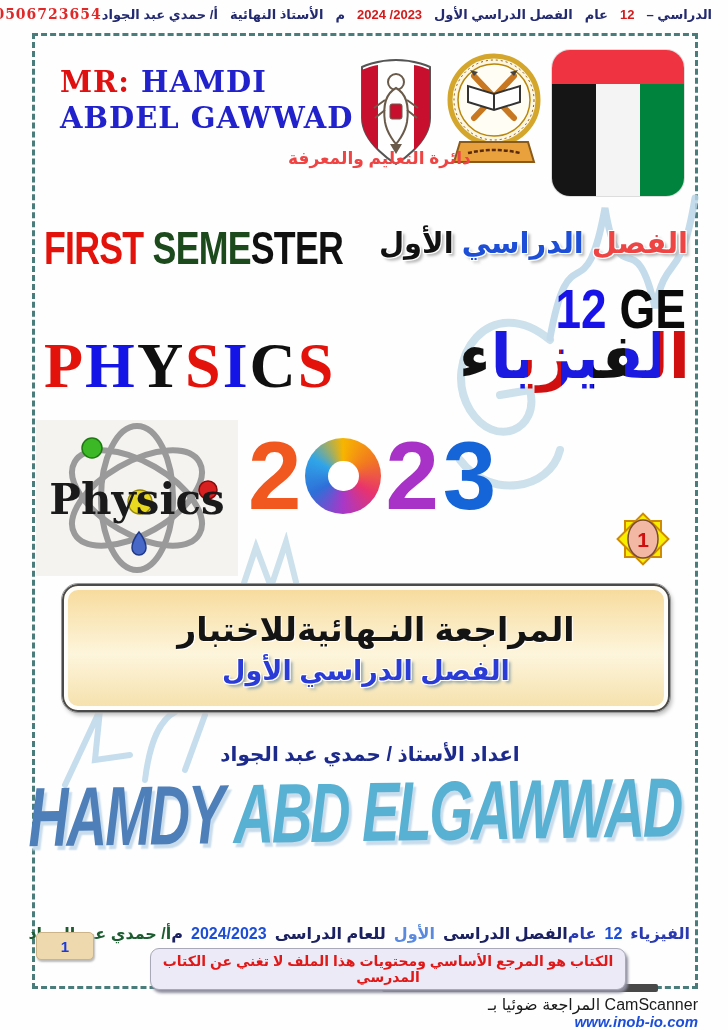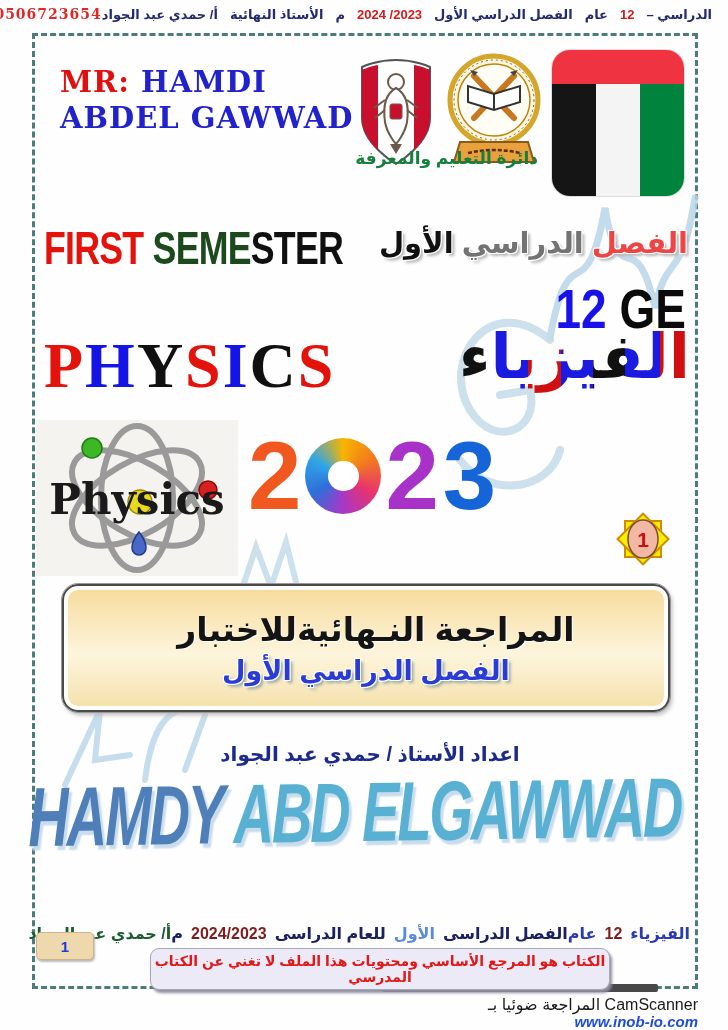--- a/index.html
+++ b/index.html
@@ -17,41 +17,41 @@
   .frame{position:absolute;left:32px;top:33px;width:660px;height:950px;border:3px dashed #4a7c7c;}
 
   
   .mr-block{position:absolute;left:48px;top:64px;font-family:"DejaVu Serif","Liberation Serif",serif;
             font-weight:bold;font-size:29px;line-height:1.25;color:#2222cc;letter-spacing:1px;margin-left:12px;}
   .mr-red{color:#e01010;}
 
   
   .adek-logo{position:absolute;left:352px;top:56px;}
   .school-logo{position:absolute;left:446px;top:50px;}
-  .dept-caption{position:absolute;left:288px;top:148px;width:250px;text-align:right;direction:rtl;
-                color:#15803d;font-size:17px;font-weight:bold;}
+  .dept-caption{position:absolute;left:288px;top:148px;width:250px;text-align:left;direction:rtl;
+                color:#ef4444;font-size:17px;font-weight:bold;}
   .flag{position:absolute;left:552px;top:50px;width:132px;height:146px;border-radius:18px;overflow:hidden;
         box-shadow:0 0 0 1px #ddd;}
   .flag .band-red{height:34px;background:#ef3340;}
   .flag .cols{display:flex;height:112px;}
   .flag .c-black{flex:1;background:#151515;}
   .flag .c-white{flex:1;background:#f4f4f4;}
   .flag .c-green{flex:1;background:#00843d;}
 
   
   .first-sem{position:absolute;left:44px;top:220px;font-weight:bold;font-size:47px;white-space:nowrap;
              transform:scaleX(0.76);transform-origin:left;letter-spacing:-1px;}
   .fs-red{color:#e3120b;}
   .fs-green{color:#1c4a1c;}
   .fs-black{color:#101010;}
 
   
   .term-ar{position:absolute;right:40px;top:226px;direction:rtl;font-size:29px;font-weight:bold;white-space:nowrap;
            text-shadow:-1px -1px 0 #fff,1px -1px 0 #fff,-1px 1px 0 #fff,1px 1px 0 #fff,3px 3px 3px #b5b5b5;}
-  .t-red{color:#ef4444;} .t-green{color:#737373;} .t-black{color:#111;}
+  .t-red{color:#ef4444;} .t-green{color:#1d4ed8;} .t-black{color:#111;}
   .grade-12ge{position:absolute;right:42px;top:276px;font-size:56px;font-weight:bold;white-space:nowrap;
               transform:scaleX(0.82);transform-origin:right;}
   .g-blue{color:#1812e8;} .g-black{color:#0a0a0a;}
 
   
   .physics-word{position:absolute;left:44px;top:334px;font-family:"Liberation Serif","DejaVu Serif",serif;
                 font-weight:bold;font-size:64px;letter-spacing:2px;line-height:1;}
   .physics-ar{position:absolute;right:38px;top:320px;direction:rtl;font-size:62px;font-weight:bold;line-height:1.2;
               background:linear-gradient(to left,#d01010 0 13%,#1a1ae0 13% 28%,#111 28% 42%,#1a1ae0 42% 56%,
                          #d01010 56% 70%,#1a1ae0 70% 85%,#111 85% 100%);
@@ -90,30 +90,30 @@
 
   .big-name{position:absolute;left:28px;top:776px;white-space:nowrap;font-style:italic;font-weight:bold;
             font-size:80px;letter-spacing:-3px;transform:scale(0.70,1.05) rotate(-0.6deg);transform-origin:left top;
             text-shadow:4px 4px 2px #c8dcec;line-height:1;}
   .bn-first{color:#4f7fb8;} .bn-rest{color:#58b0d2;}
 
   
   .footer-line{position:absolute;left:100px;right:38px;top:924px;display:flex;direction:rtl;
                justify-content:space-between;align-items:baseline;font-size:16px;font-weight:bold;white-space:nowrap;}
   .footer-line .fgroup{display:flex;direction:rtl;gap:8px;align-items:baseline;}
-  .f-blue{color:#2a3ab0;} .f-red{color:#7f1d1d;} .f-navy{color:#1a2060;} .f-light{color:#5a8ae0;}
+  .f-blue{color:#2a3ab0;} .f-red{color:#1d4ed8;} .f-navy{color:#1a2060;} .f-light{color:#5a8ae0;}
   .f-green{color:#1c5c30;}
 
   .page-tab{position:absolute;left:36px;top:932px;width:56px;height:26px;background:#eed9ae;
             border:1px solid #cdb488;border-radius:5px;box-shadow:1px 2px 2px #bbb;
             display:flex;align-items:center;justify-content:center;
             color:#1a3ae0;font-weight:bold;font-size:15px;}
 
   .warning-box{position:absolute;left:150px;top:948px;width:458px;background:#eceaf6;border:1px solid #a8a8b8;
-               border-radius:9px;box-shadow:2px 3px 3px #8f8f9f;padding:4px 0;text-align:center;direction:rtl;
+               border-radius:9px;box-shadow:2px 3px 3px #8f8f9f;padding:4px 8px;text-align:center;direction:rtl;
                color:#e01818;font-size:14px;font-weight:bold;z-index:5;}
 
   .scan-shadow{position:absolute;left:382px;top:984px;width:276px;height:8px;background:#484848;border-radius:2px;}
 
   .camscanner-line{position:absolute;right:30px;top:995px;font-size:16px;color:#1a1a1a;}
   .site-line{position:absolute;right:30px;top:1013px;font-size:15px;font-weight:bold;font-style:italic;color:#1d4ed8;}
 
   
   .wm{position:absolute;pointer-events:none;opacity:0.85;}
 </style>

